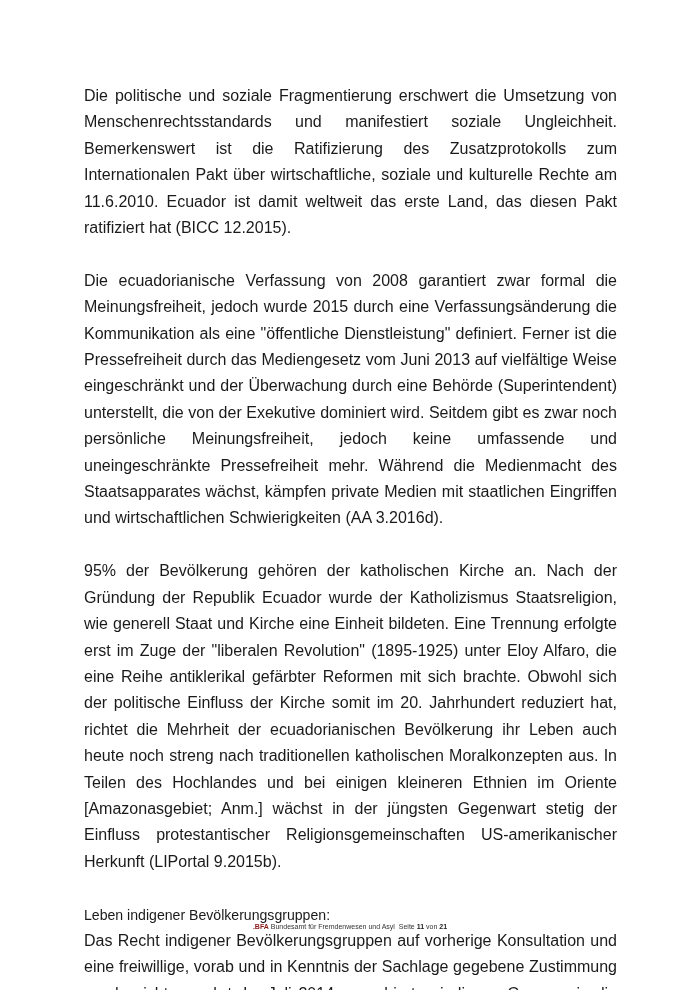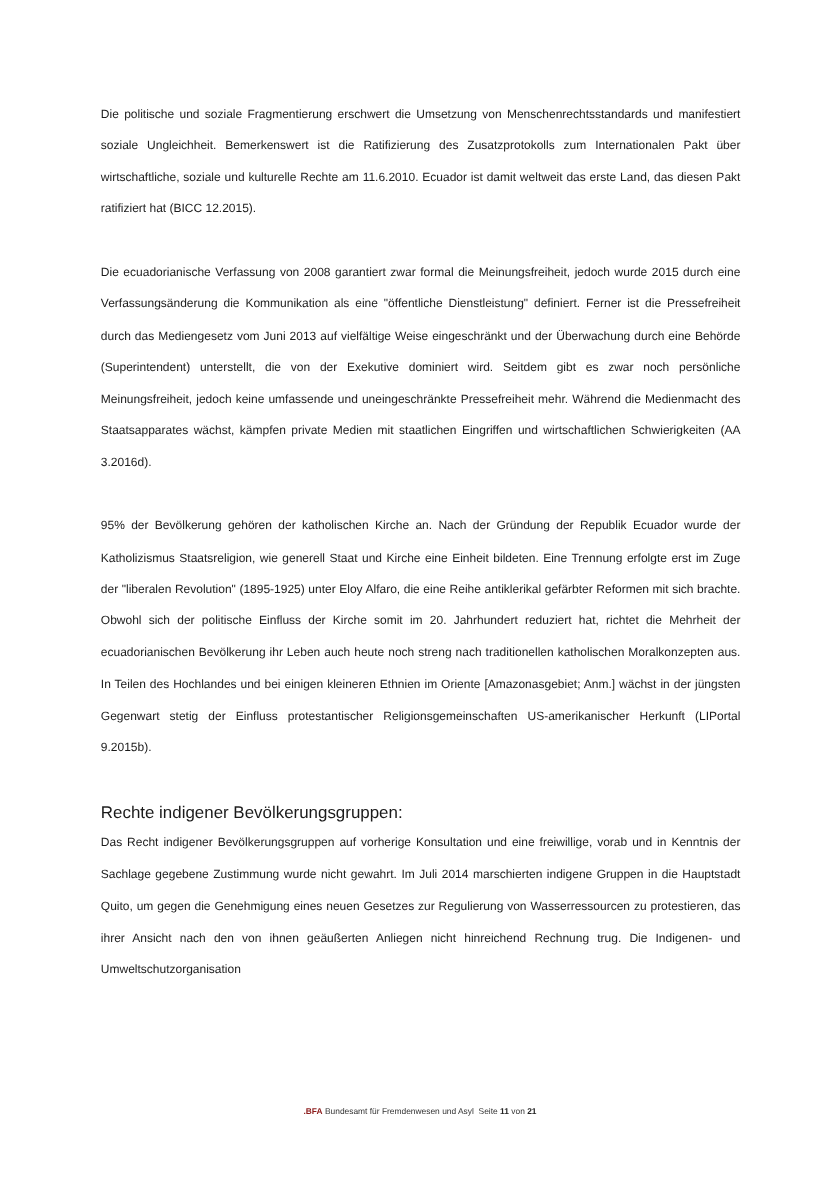--- a/index.html
+++ b/index.html
@@ -16,21 +16,21 @@
       color: #1a1a1a;
     }
     .page {
       position: absolute;
       left: 84px;
       top: 83px;
       width: 533px;
     }
     .para {
       margin: 0;
-      font-size: 10px;
+      font-size: 16px;
       line-height: 26.4px;
       text-align: justify;
       hyphens: none;
     }
     .gap {
       height: 26.4px;
     }
     .heading {
       margin: 0;
       font-size: 14.1px;
@@ -58,21 +58,21 @@
 </head>
 <body>
 
 <div class="page">
   <p class="para">Die politische und soziale Fragmentierung erschwert die Umsetzung von Menschenrechtsstandards und manifestiert soziale Ungleichheit. Bemerkenswert ist die Ratifizierung des Zusatzprotokolls zum Internationalen Pakt über wirtschaftliche, soziale und kulturelle Rechte am 11.6.2010. Ecuador ist damit weltweit das erste Land, das diesen Pakt ratifiziert hat (BICC 12.2015).</p>
   <div class="gap"></div>
   <p class="para">Die ecuadorianische Verfassung von 2008 garantiert zwar formal die Meinungsfreiheit, jedoch wurde 2015 durch eine Verfassungsänderung die Kommunikation als eine "öffentliche Dienstleistung" definiert. Ferner ist die Pressefreiheit durch das Mediengesetz vom Juni 2013 auf vielfältige Weise eingeschränkt und der Überwachung durch eine Behörde (Superintendent) unterstellt, die von der Exekutive dominiert wird. Seitdem gibt es zwar noch persönliche Meinungsfreiheit, jedoch keine umfassende und uneingeschränkte Pressefreiheit mehr. Während die Medienmacht des Staatsapparates wächst, kämpfen private Medien mit staatlichen Eingriffen und wirtschaftlichen Schwierigkeiten (AA 3.2016d).</p>
   <div class="gap"></div>
   <p class="para">95% der Bevölkerung gehören der katholischen Kirche an. Nach der Gründung der Republik Ecuador wurde der Katholizismus Staatsreligion, wie generell Staat und Kirche eine Einheit bildeten. Eine Trennung erfolgte erst im Zuge der "liberalen Revolution" (1895-1925) unter Eloy Alfaro, die eine Reihe antiklerikal gefärbter Reformen mit sich brachte. Obwohl sich der politische Einfluss der Kirche somit im 20. Jahrhundert reduziert hat, richtet die Mehrheit der ecuadorianischen Bevölkerung ihr Leben auch heute noch streng nach traditionellen katholischen Moralkonzepten aus. In Teilen des Hochlandes und bei einigen kleineren Ethnien im Oriente [Amazonasgebiet; Anm.] wächst in der jüngsten Gegenwart stetig der Einfluss protestantischer Religionsgemeinschaften US-amerikanischer Herkunft (LIPortal 9.2015b).</p>
   <div class="gap"></div>
-  <p class="heading">Rechte indigener Bevölkerungsgruppen:</p>
+  <p class="heading">Leben indigener Bevölkerungsgruppen:</p>
   <p class="para last-line-justify">
     <span>Das Recht indigener Bevölkerungsgruppen auf vorherige Konsultation und eine freiwillige, vorab und in Kenntnis der Sachlage gegebene Zustimmung wurde nicht gewahrt. Im Juli 2014 marschierten indigene Gruppen in die Hauptstadt Quito, um gegen die Genehmigung eines neuen Gesetzes zur Regulierung von Wasserressourcen zu protestieren, das ihrer Ansicht nach den von ihnen geäußerten Anliegen nicht hinreichend Rechnung trug. Die Indigenen- und Umweltschutzorganisation</span>
     
     
     
     
   </p>
 </div>
 
 <div class="footer">

